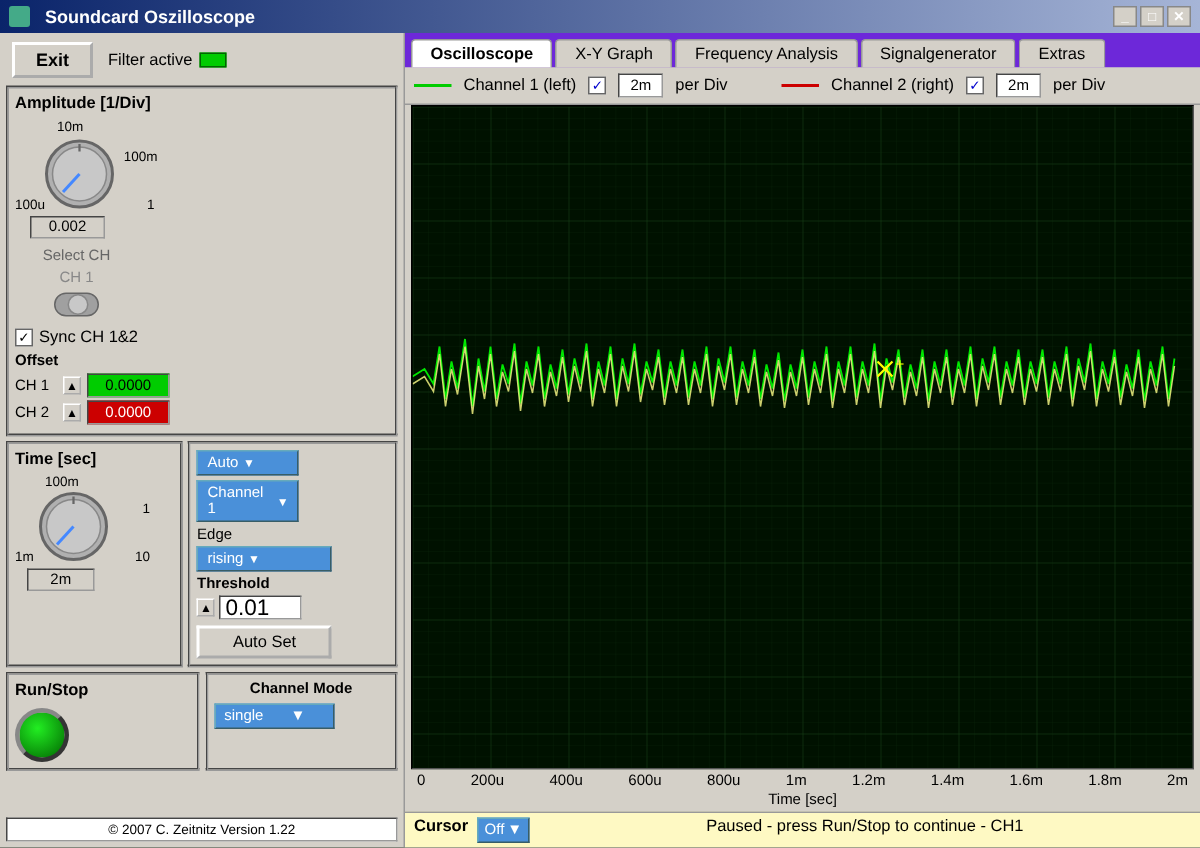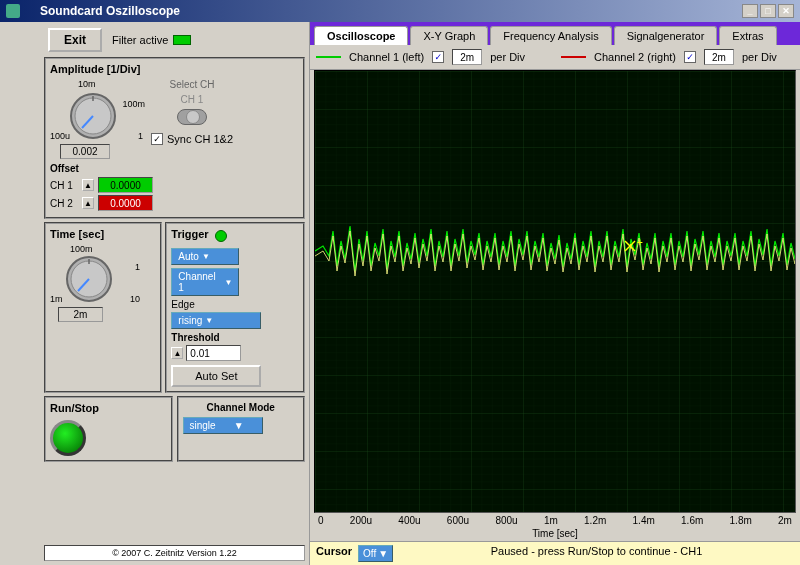--- a/index.html
+++ b/index.html
@@ -17,21 +17,21 @@
       background: linear-gradient(to right, #0a246a, #a6b5d7);
       color: white;
       font-size: 12px;
       font-weight: bold;
       padding: 3px 6px;
       display: flex;
       align-items: center;
       justify-content: space-between;
       height: 22px;
     }
-    .title-bar-left { display: flex; align-items: center; gap: 20px; }
+    .title-bar-left { display: flex; align-items: center; gap: 10px; }
     .title-bar-icon { width: 14px; height: 14px; background: #4a8; border-radius: 2px; }
     .title-bar-buttons { display: flex; gap: 2px; }
     .title-btn {
       width: 16px; height: 14px;
       background: #d4d0c8;
       border: 1px solid #888;
       font-size: 9px;
       display: flex; align-items: center; justify-content: center;
       cursor: pointer;
     }
@@ -44,21 +44,20 @@
 
     
     .left-panel {
       width: 270px;
       background: #d4d0c8;
       border-right: 1px solid #999;
       padding: 4px;
       display: flex;
       flex-direction: column;
       gap: 3px;
-      margin-left: 40px;
     }
 
     
     .top-controls {
       display: flex;
       align-items: center;
       gap: 10px;
       padding: 2px 4px;
     }
     .exit-btn {
@@ -91,20 +90,21 @@
     }
     .section-title {
       font-size: 11px;
       font-weight: bold;
       margin-bottom: 4px;
     }
     .amp-content {
       display: flex;
       align-items: flex-start;
       gap: 6px;
+      flex-direction: column;
     }
 
     .select-ch-area {
       display: flex;
       flex-direction: column;
       align-items: center;
       gap: 4px;
     }
     .select-ch-label { font-size: 10px; color: #666; }
     .ch1-label { font-size: 10px; color: #888; }
@@ -236,21 +236,21 @@
 
     .threshold-label { font-size: 10px; font-weight: bold; margin-top: 2px; margin-bottom: 2px; }
     .threshold-row {
       display: flex;
       align-items: center;
       gap: 3px;
     }
     .threshold-input {
       width: 55px; height: 16px;
       border: 1px inset #999;
-      font-size: 10px;
+      font-size: 15px;
       padding: 1px 3px;
     }
 
     .auto-set-btn {
       background: #d4d0c8;
       border: 2px outset #fff;
       padding: 3px 8px;
       font-size: 11px;
       cursor: pointer;
       margin-top: 4px;
@@ -515,24 +515,20 @@
             <circle cx="25" cy="25" r="22" fill="#b0b0b0" stroke="#666" stroke-width="2"></circle>
             <circle cx="25" cy="25" r="18" fill="#c8c8c8" stroke="#888" stroke-width="1"></circle>
             <line x1="25" y1="5" x2="25" y2="10" stroke="#666" stroke-width="1.5"></line>
             <line x1="25" y1="25" x2="14" y2="37" stroke="#4488ff" stroke-width="2"></line>
           </svg>
           <div class="value-display" style="position:absolute; bottom:0; left:8px; width:45px;">2m</div>
         </div>
       </div>
 
       <div class="trigger-section" style="flex:1.2;">
-        <div class="trigger-header">
-          <span class="section-title">Trigger</span>
-          <div class="trigger-led"></div>
-        </div>
         <div class="dropdown-btn">
           <span>Auto</span>
           <span class="dropdown-arrow">▼</span>
         </div>
         <div class="dropdown-btn">
           <span>Channel 1</span>
           <span class="dropdown-arrow">▼</span>
         </div>
         <div class="edge-label">Edge</div>
         <div class="rising-btn">

